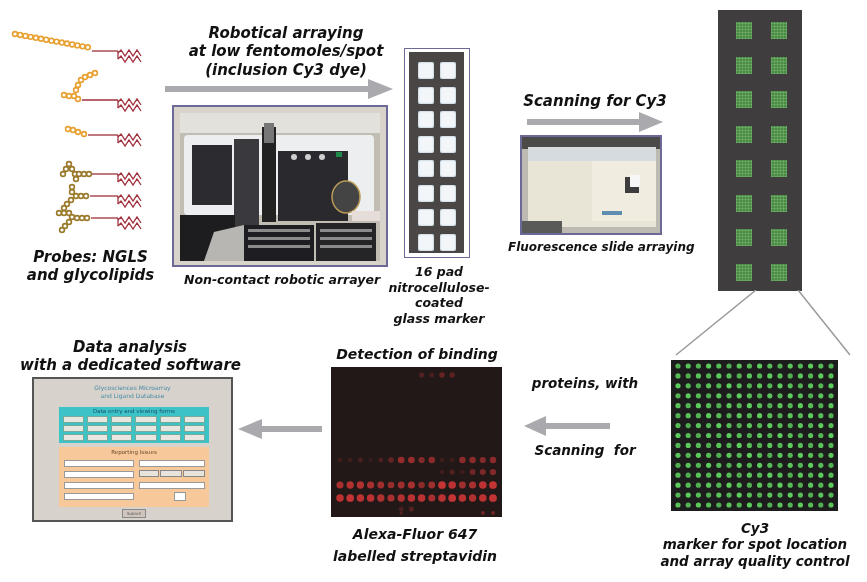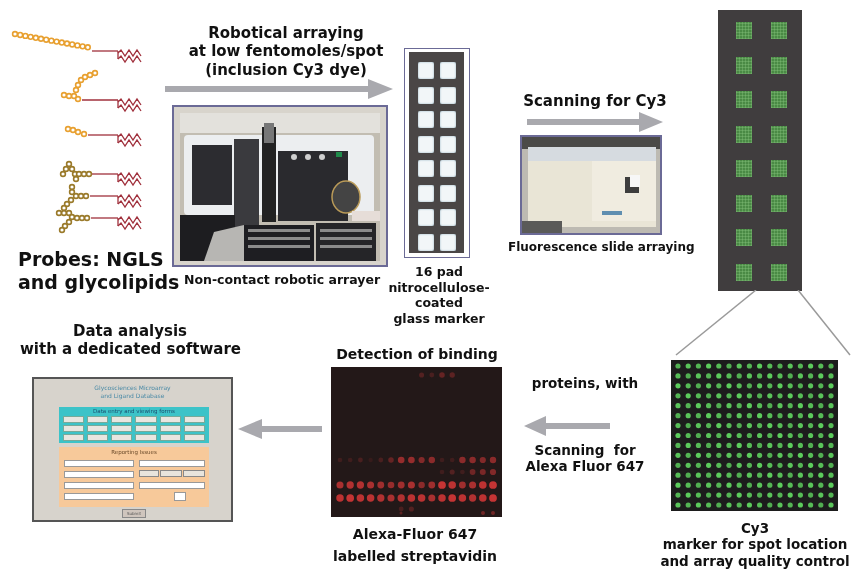--- a/index.html
+++ b/index.html
@@ -1,18 +1,18 @@
 <!DOCTYPE html>
 <html><head>
 <meta charset="utf-8">
 <style>
   html, body { margin:0; padding:0; background:#ffffff; }
   body { width:867px; height:582px; position:relative; overflow:hidden; font-family:"DejaVu Sans", sans-serif; color:#111; }
   .abs { position:absolute; }
-  .lbl { position:absolute; font-weight:bold; text-align:center; line-height:1.22; white-space:nowrap; color:#111; }
+  .lbl { position:absolute; font-weight:bold; text-align:center; line-height:1.22; white-space:nowrap; color:#111;font-style:italic; }
   .lbl span { display:block; }
   .photo-frame { position:absolute; border:2px solid #6b6a96; background:#fff; box-sizing:border-box; }
   svg { display:block; }
 </style>
 </head>
 <body>
 
 <div class="abs" style="left:0;top:20px;width:150px;height:220px;">
   <svg id="probes-svg" width="150" height="220">
       <g>
@@ -114,21 +114,21 @@
         <circle cx="62" cy="210" r="2.4" fill="#fff" stroke="#9a7a2a" stroke-width="1.6"></circle>
       </g>
       <g>
         <line x1="91" y1="198" x2="118" y2="198" stroke="#a0303c" stroke-width="1.3"></line>
         <line x1="118" y1="198" x2="118" y2="206" stroke="#a0303c" stroke-width="1.3"></line>
         <path d="M118 200 L121 197 L125 203 L129 197 L133 203 L137 197 L141 203" fill="none" stroke="#a0303c" stroke-width="1.3"></path>
         <path d="M118 206 L121 203 L125 209 L129 203 L133 209 L137 203 L141 209" fill="none" stroke="#a0303c" stroke-width="1.3"></path>
       </g>
     </svg>
 </div>
-<div class="lbl" style="left:18px;top:248px;width:145px;font-size:19px;">
+<div class="lbl" style="left:18px;top:248px;width:145px;font-size:15px;">
   <span>Probes: NGLS</span>
   <span>and glycolipids</span>
 </div>
 
 <div class="lbl" style="left:162px;top:24px;width:248px;font-size:15px;">
   <span>Robotical arraying</span>
   <span>at low fentomoles/spot</span>
   <span>(inclusion Cy3 dye)</span>
 </div>
 <svg class="abs" style="left:165px;top:78px;" width="230" height="22">
@@ -493,21 +493,20 @@
 
 <div class="lbl" style="left:505px;top:375px;width:160px;font-size:13.5px;">
   <span>proteins, with</span>
 </div>
 <svg class="abs" style="left:524px;top:415px;" width="90" height="22">
   <polygon points="0,11 22,1 22,21" fill="#a9a9ae"></polygon>
   <rect x="20" y="8" width="66" height="6" fill="#a9a9ae"></rect>
 </svg>
 <div class="lbl" style="left:505px;top:442px;width:160px;font-size:13.5px;">
   <span style="white-space:pre;">Scanning  for</span>
-  <span>Alexa Fluor 647</span>
 </div>
 
 <div class="lbl" style="left:324px;top:346px;width:186px;font-size:14px;">Detection of binding</div>
 <div class="abs" style="left:331px;top:367px;width:171px;height:150px;background:#231818;">
   <svg id="detection-svg" width="171" height="150">
       <circle cx="90.6" cy="8" r="2.55" fill="#e23a3a" opacity="0.25"></circle>
       <circle cx="100.8" cy="8" r="2.44" fill="#e23a3a" opacity="0.2"></circle>
       <circle cx="111" cy="8" r="2.77" fill="#e23a3a" opacity="0.35"></circle>
       <circle cx="121.19999999999999" cy="8" r="2.66" fill="#e23a3a" opacity="0.3"></circle>
       <circle cx="9" cy="93" r="2.33" fill="#e23a3a" opacity="0.15"></circle>
@@ -569,21 +568,21 @@
       <circle cx="70" cy="146" r="1.5" fill="#e23a3a" opacity="0.3"></circle>
       <circle cx="152" cy="146" r="2" fill="#e23a3a" opacity="0.4"></circle>
       <circle cx="162" cy="146" r="2" fill="#e23a3a" opacity="0.4"></circle>
     </svg>
 </div>
 <div class="lbl" style="left:320px;top:524px;width:190px;font-size:14px;line-height:1.55;">
   <span>Alexa-Fluor 647</span>
   <span>labelled streptavidin</span>
 </div>
 
-<div class="lbl" style="left:20px;top:322px;width:220px;font-size:15px;">
+<div class="lbl" style="left:20px;top:338px;width:220px;font-size:15px;">
   <span>Data analysis</span>
   <span>with a dedicated software</span>
 </div>
 <svg class="abs" style="left:238px;top:418px;" width="86" height="22">
   <polygon points="0,11 24,1 24,21" fill="#a9a9ae"></polygon>
   <rect x="22" y="8" width="62" height="6" fill="#a9a9ae"></rect>
 </svg>
 
 <div class="abs" style="left:32px;top:377px;width:201px;height:145px;background:#d7d3cc;border:2px solid #555;box-sizing:border-box;">
   <div style="position:absolute;left:0;top:5px;width:100%;text-align:center;font-size:6px;line-height:1.25;color:#4a8aa6;">

